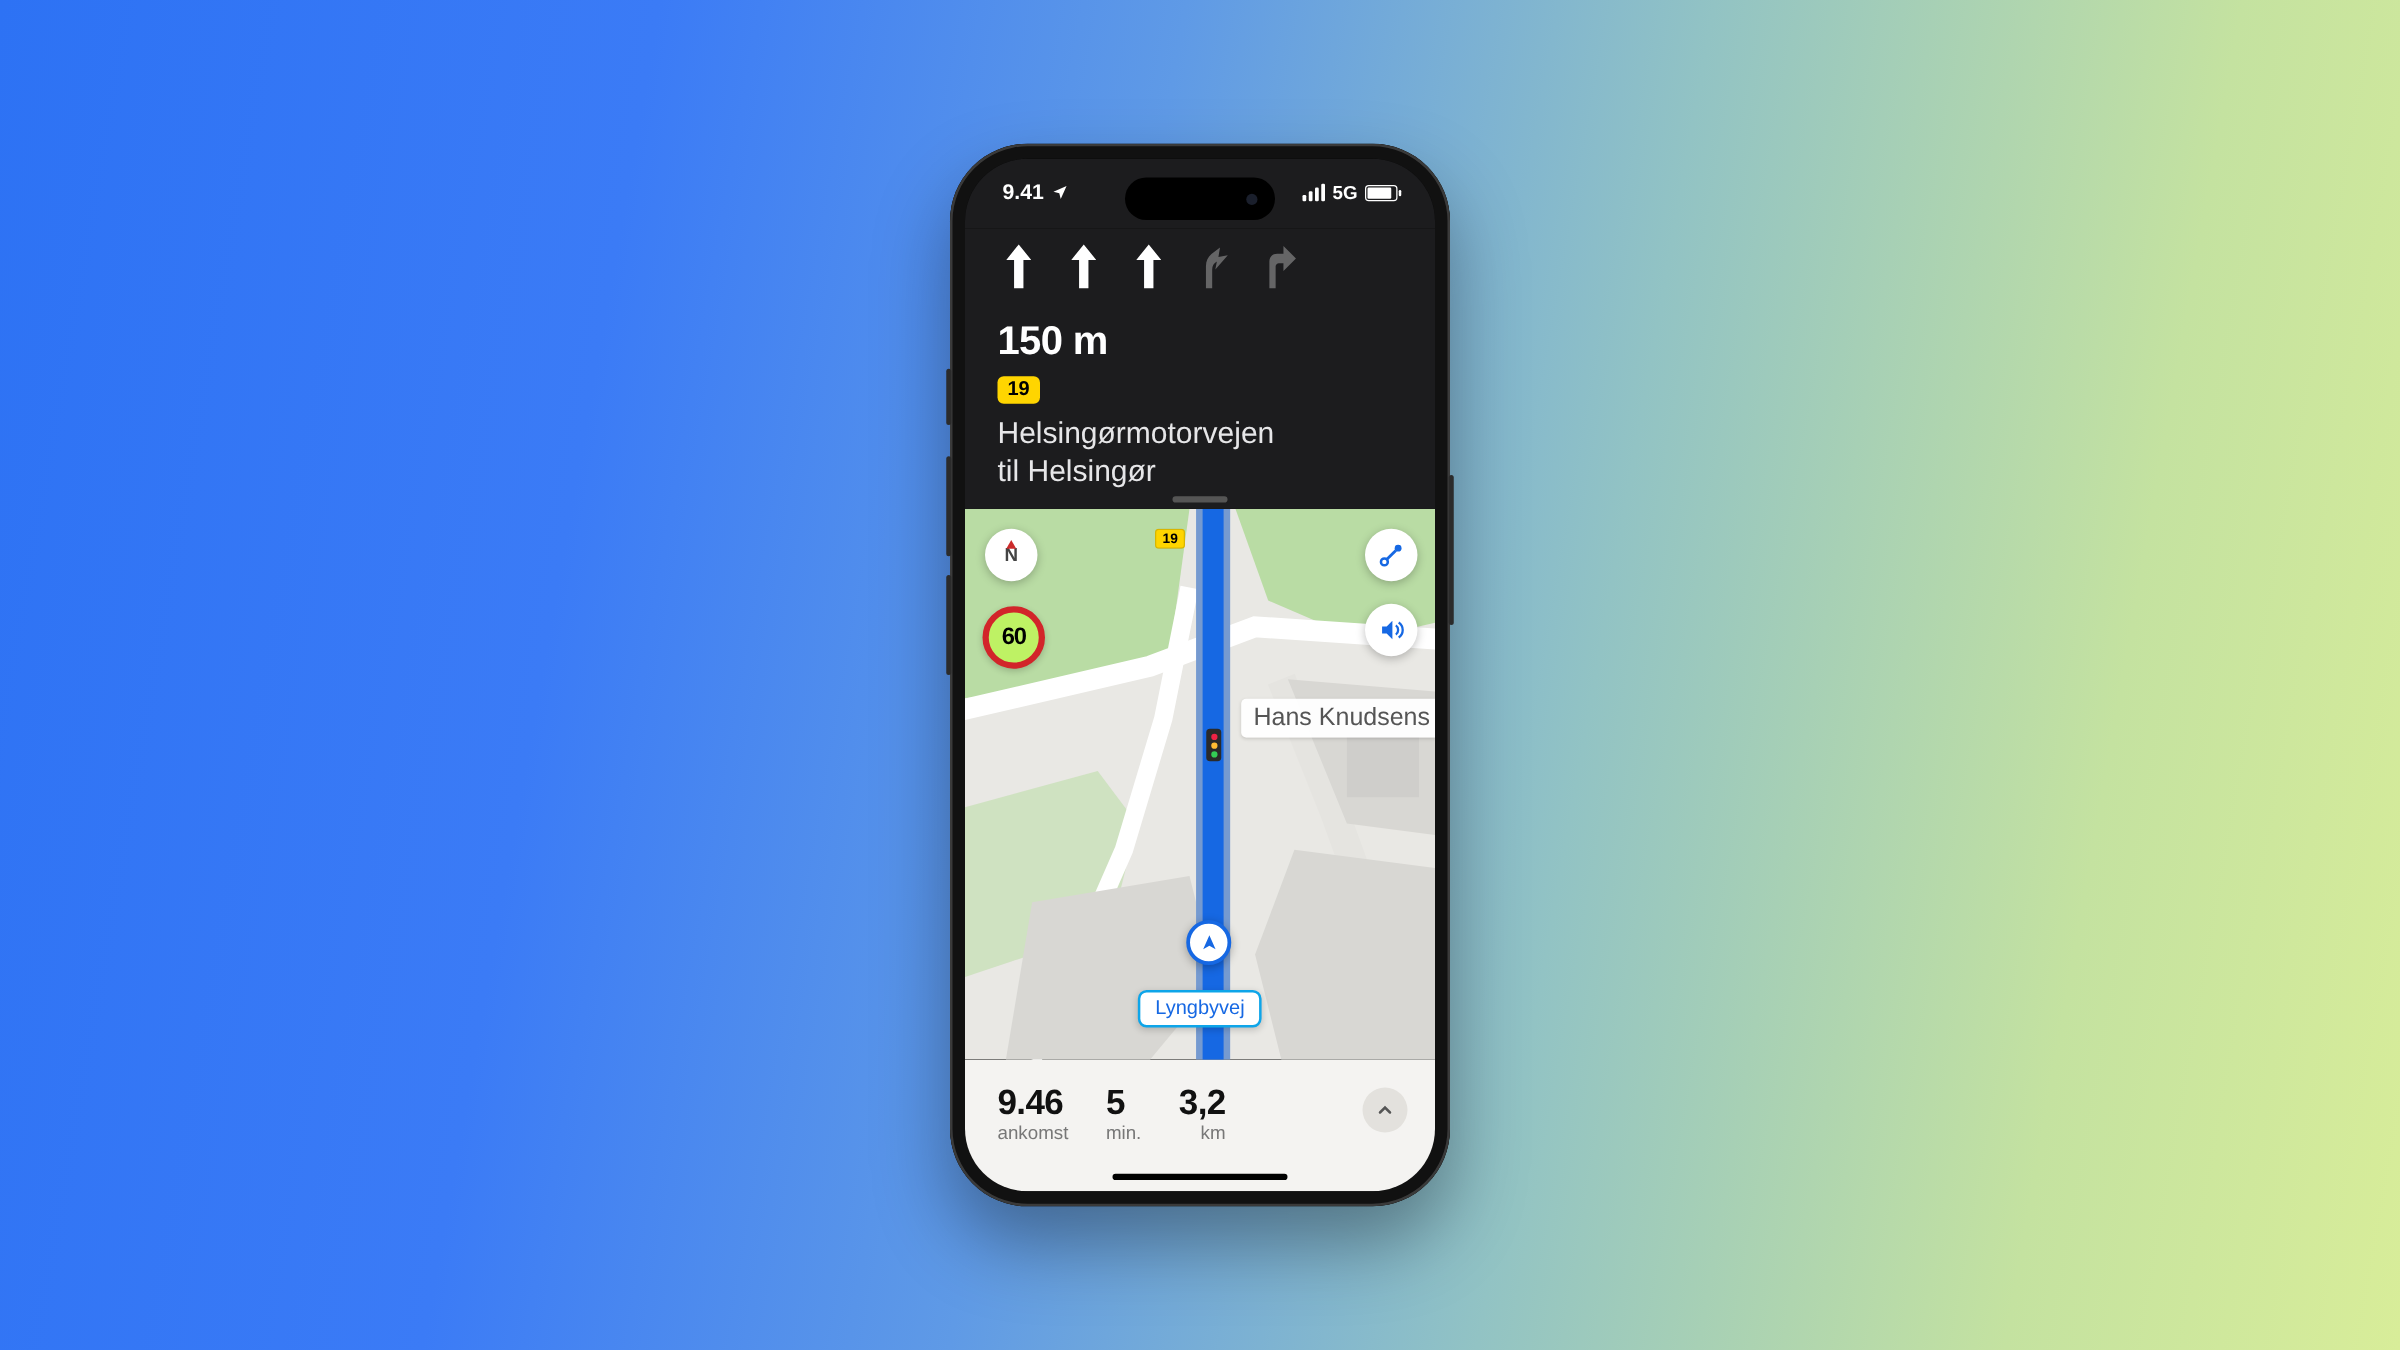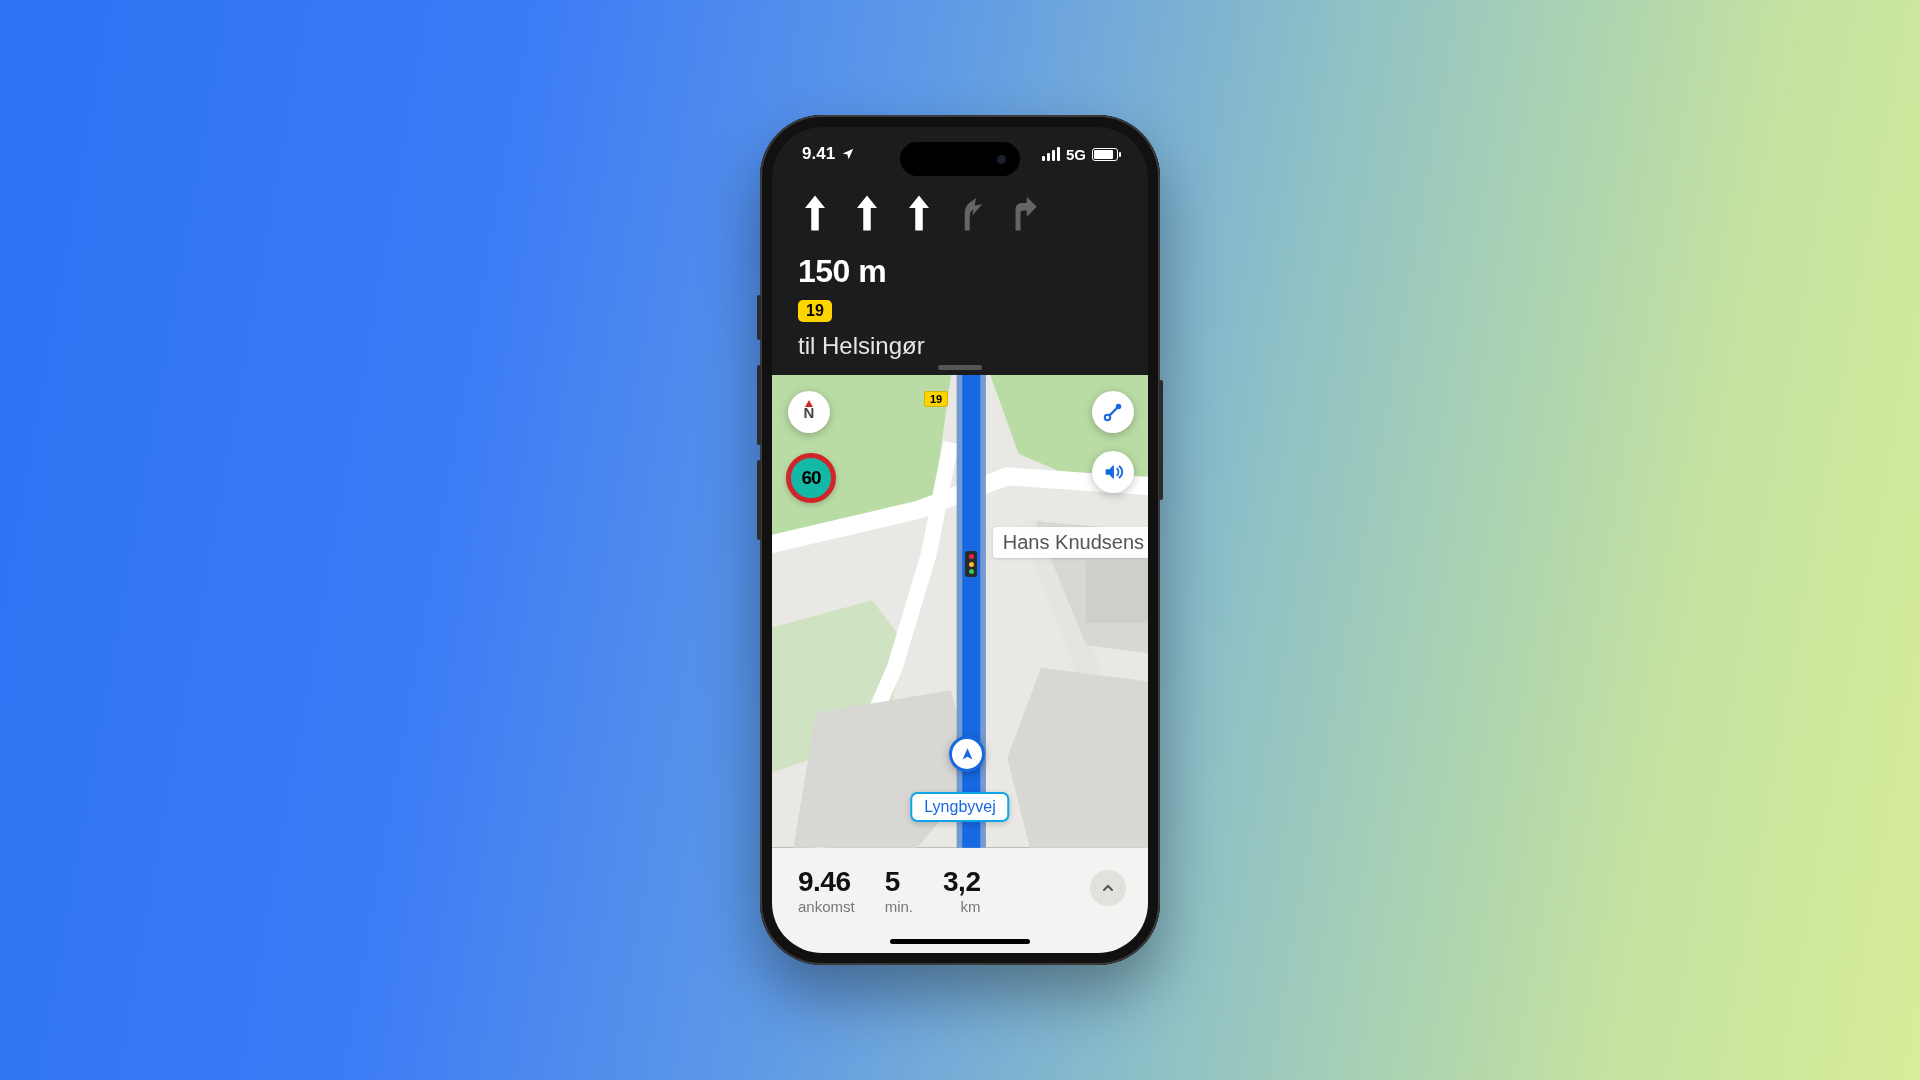--- a/index.html
+++ b/index.html
@@ -42,21 +42,21 @@
   .shield{background:#ffd500; color:#000; font-weight:700; font-size:16px; padding:2px 8px; border-radius:5px;}
   .road-name{font-size:24px; line-height:1.3; color:#e6e6e8; margin-top:8px;}
   .grabber{width:44px; height:5px; background:#555; border-radius:3px; position:absolute; bottom:5px; left:50%; margin-left:-22px;}
   
   .map{flex:1; position:relative; overflow:hidden;}
   .map svg.bg{width:100%; height:100%; display:block;}
   
   .compass{position:absolute; top:16px; left:16px; width:42px; height:42px; background:#fff; border-radius:50%; box-shadow:0 2px 8px rgba(0,0,0,.25); display:flex; align-items:center; justify-content:center; font-weight:600; font-size:15px; color:#444;}
   .compass::before{content:""; position:absolute; top:5px; left:50%; margin-left:-4px; border:4px solid transparent; border-bottom:7px solid #cc2b2b;}
   
-  .speed{position:absolute; top:78px; left:14px; width:50px; height:50px; background:#14b8a6; border-radius:50%; border:5px solid #d2252a; display:flex; align-items:center; justify-content:center; font-weight:800; font-size:19px; letter-spacing:-1px; box-shadow:0 2px 6px rgba(0,0,0,.2);}
+  .speed{position:absolute; top:78px; left:14px; width:50px; height:50px; background:#bef264; border-radius:50%; border:5px solid #d2252a; display:flex; align-items:center; justify-content:center; font-weight:800; font-size:19px; letter-spacing:-1px; box-shadow:0 2px 6px rgba(0,0,0,.2);}
   
   .rbtn{position:absolute; right:14px; width:42px; height:42px; background:#fff; border-radius:50%; box-shadow:0 2px 8px rgba(0,0,0,.25); display:flex; align-items:center; justify-content:center;}
   .rbtn.route{top:16px;} .rbtn.audio{top:76px;}
   .rbtn svg{width:22px; height:22px;}
   
   .poi{position:absolute; right:0; top:152px; background:rgba(255,255,255,.95); font-size:20px; color:#555; padding:4px 4px 4px 10px; border-radius:4px 0 0 4px; box-shadow:0 1px 3px rgba(0,0,0,.15);}
   
   .mini-shield{position:absolute; top:16px; left:152px; background:#ffd500; color:#000; font-weight:700; font-size:11px; padding:1px 5px; border-radius:3px; border:1px solid rgba(0,0,0,.15);}
   
   .puck{position:absolute; bottom:76px; left:195px; width:36px; height:36px; margin:-18px 0 0 -18px; background:#fff; border-radius:50%; border:3px solid #1668e3; box-shadow:0 2px 8px rgba(0,0,0,.3); display:flex; align-items:center; justify-content:center;}
@@ -124,20 +124,21 @@
             </svg></span>
         <span class="lane dim"><svg viewBox="0 0 24 32">
               <path fill="#fff" d="M6 30V13c0-3 2-5 5-5h4V3l8 8-8 8v-5h-3c-1 0-2 1-2 2v14z"></path>
             </svg></span>
       </div>
       <div class="dist">150 m</div>
       <div class="road-row">
         <span class="shield">19</span>
       </div>
       <div class="road-name">
+        <div>Helsingørmotorvejen</div>
         <div>til Helsingør</div>
       </div>
       <div class="grabber"></div>
     </div>
 
     <div class="map">
       <svg class="bg" viewBox="0 0 376 420" preserveAspectRatio="xMidYMid slice">
         <rect width="376" height="420" fill="#e9e8e4"></rect>
         <polygon points="0,0 180,0 165,110 70,140 0,145" fill="#b9dca4"></polygon>
         <polygon points="215,0 376,0 376,85 310,100 240,70" fill="#b9dca4"></polygon>

